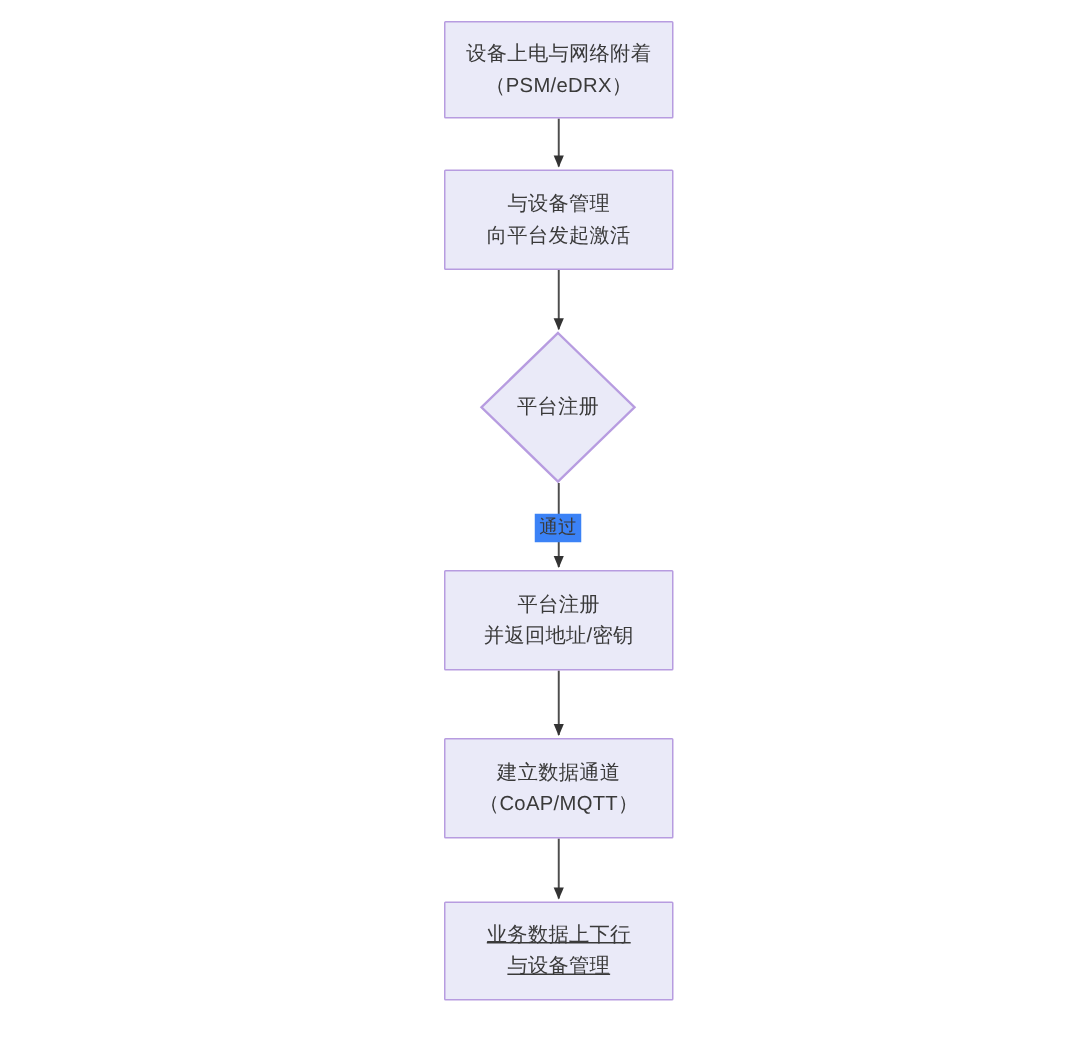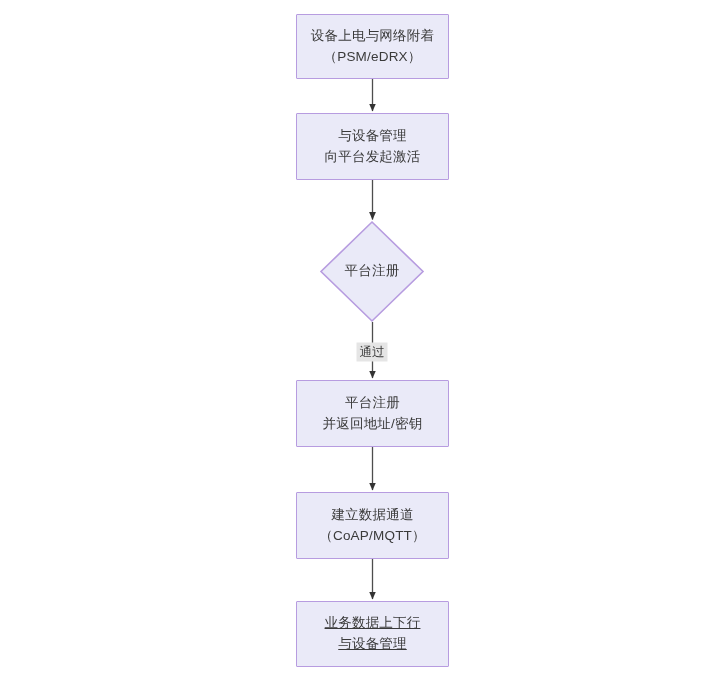--- a/index.html
+++ b/index.html
@@ -68,21 +68,21 @@
     align-items: center;
     justify-content: center;
     color: #3a3a3a;
     font-size: 13.5px;
     line-height: 1.55;
     letter-spacing: 0.2px;
     text-align: center;
   }
   .edge-label {
     position: absolute;
-    background: #e5e5e5;
+    background: #3b82f6;
     color: #3a3a3a;
     font-size: 12.5px;
     line-height: 1.2;
     padding: 2px 3px;
     white-space: nowrap;
     transform: translate(-50%, -50%);
   }
 </style>
 </head>
 <body>

